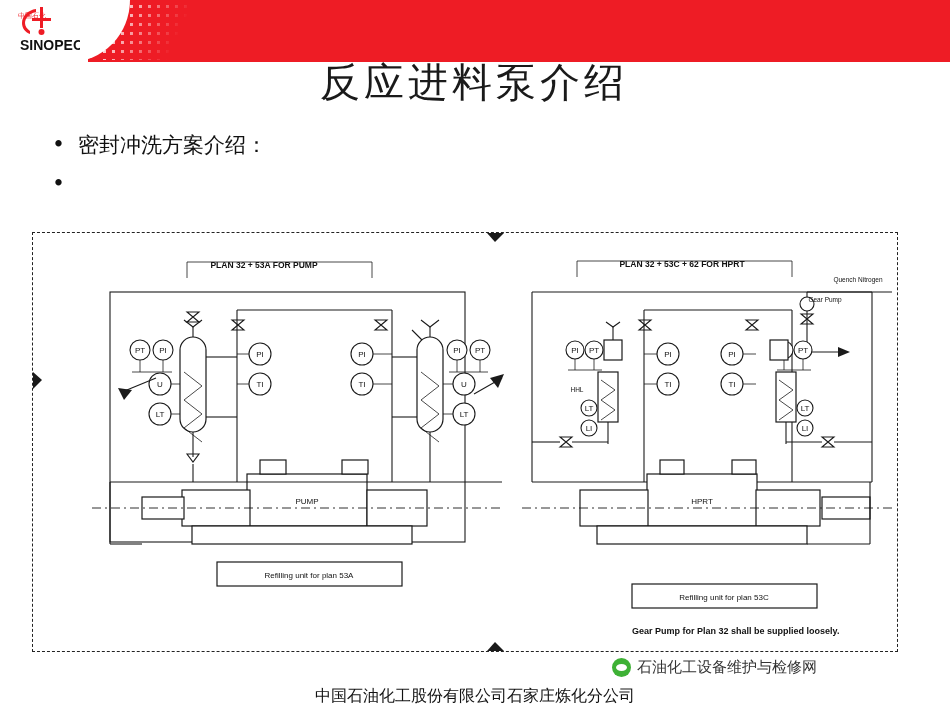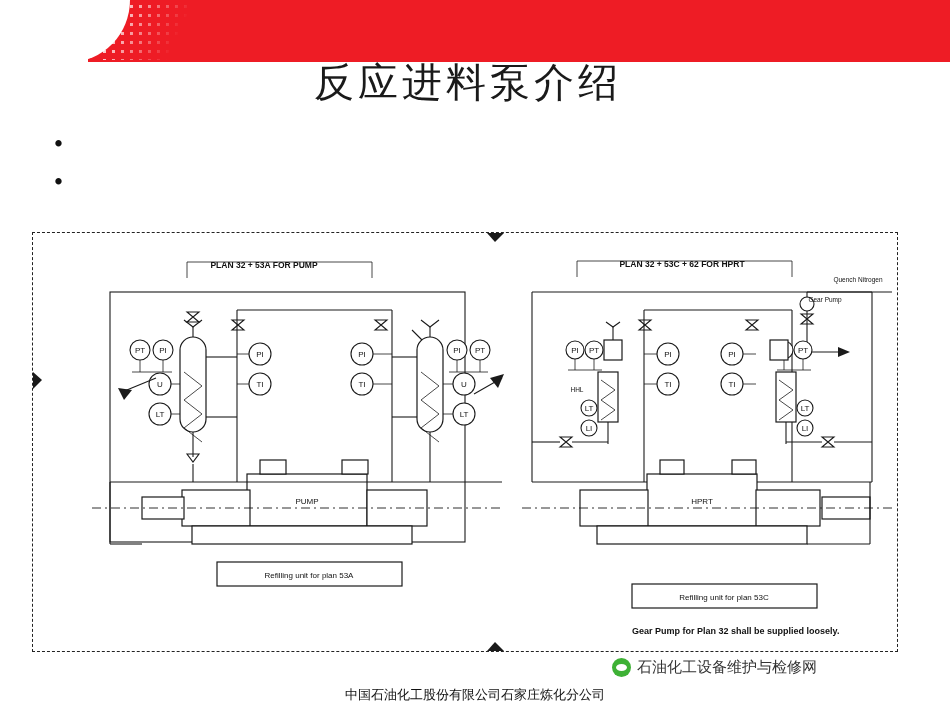--- a/index.html
+++ b/index.html
@@ -34,20 +34,21 @@
     background:#ffffff;
     border-bottom-right-radius:60px 62px;
   }
   .title{
     position:absolute;left:0;top:55px;width:936px;
     text-align:center;
     font-family:"DejaVu Serif", serif;
     font-size:40px;
     color:#1a1a1a;
     letter-spacing:4px;
+    padding-left:6px;
   }
   
   .bullets{
     position:absolute;left:52px;top:133px;width:860px;
   }
   .bullet{
     display:flex;align-items:flex-start;margin-bottom:14px;
     font-size:21px;color:#111;
     font-family:"DejaVu Serif", serif;
   }
@@ -75,40 +76,53 @@
   .wechat .wicon{
     width:19px;height:19px;border-radius:50%;background:#3eb135;margin-right:6px;
     position:relative;flex:none;
   }
   .wechat .wicon:after{
     content:"";position:absolute;left:4px;top:6px;width:11px;height:7px;
     border-radius:50%;background:#fff;
   }
   .footer-text{
     position:absolute;left:0;top:686px;width:950px;text-align:center;
-    font-size:13px;color:#111;font-family:"DejaVu Serif", serif;
+    font-size:16px;color:#111;font-family:"DejaVu Serif", serif;
   }
   
   text{font-family:"Liberation Sans", sans-serif;}
 </style>
 </head>
 <body>
 
 <div class="header">
   <div class="swoosh"></div>
   <div class="header-white-left"></div>
   <div class="halftone"></div>
 
+  <div class="logo">
+    <svg width="70" height="54" viewBox="0 0 70 54">
+      <g fill="#ee1c25">
+        <path d="M26 5 C18 6 12 12 12 19 C12 24 15 28 20 30 L20 27 C17 25 15 22 15 19 C15 14 20 9 26 8 Z"></path>
+        <path d="M30 3 L33 3 L33 24 L30 24 Z"></path>
+        <path d="M22 14 L41 14 L41 17 L22 17 Z"></path>
+        <circle cx="31.5" cy="28" r="3"></circle>
+      </g>
+      <text x="8" y="14" font-size="7" fill="#ee1c25">中国石化</text>
+      <text x="10" y="46" font-size="14" font-weight="bold" fill="#111">SINOPEC</text>
+    </svg>
+  </div>
 </div>
 
 <div class="title">反应进料泵介绍</div>
 
 <div class="bullets">
   <div class="bullet">
     <span class="dot">•</span>
+    <span class="txt">密封冲洗方案介绍：</span>
   </div>
   <div class="bullet">
     <span class="dot">•</span>
   </div>
 </div>
 
 <div class="diagram-wrap">
   <div class="dash-frame"></div>
 
   <svg class="dwg" width="866" height="420" viewBox="0 0 866 420">

